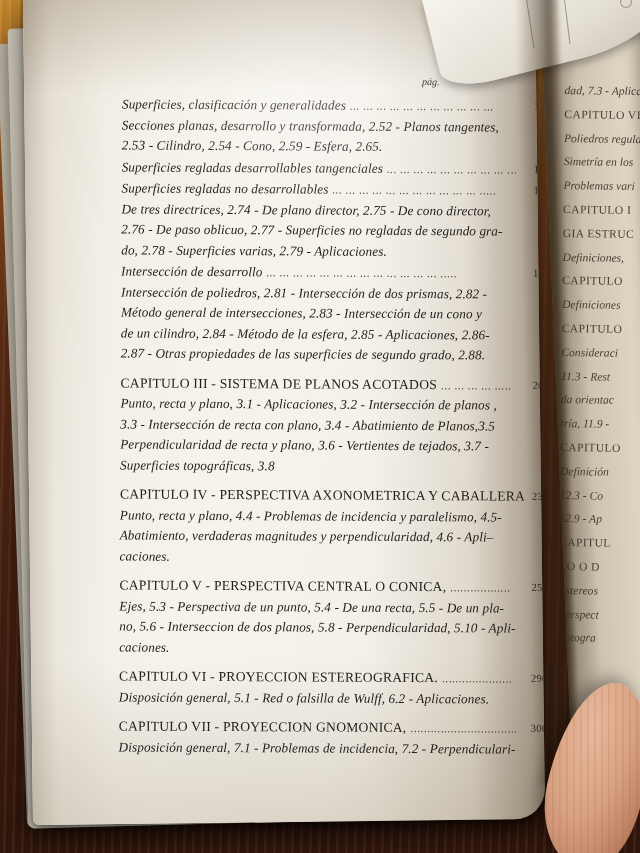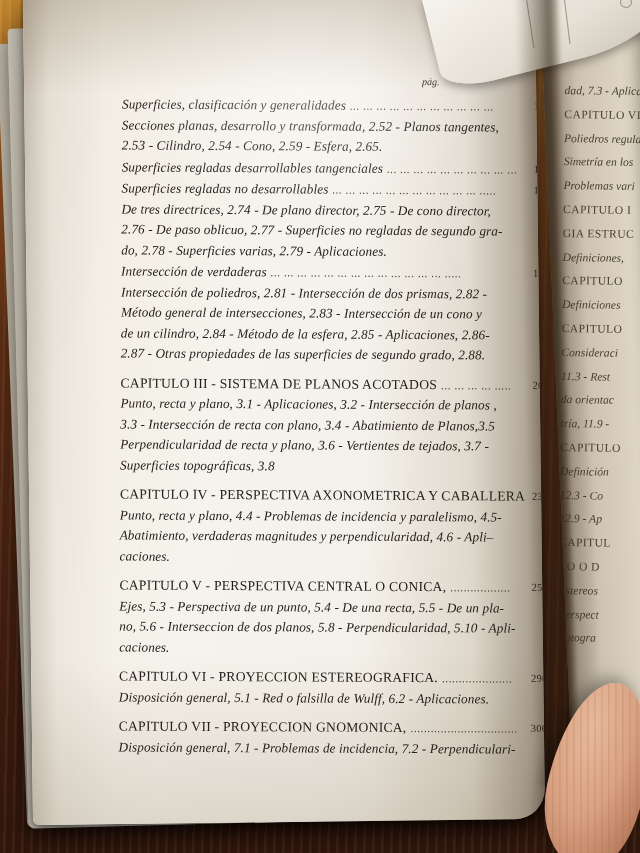--- a/index.html
+++ b/index.html
@@ -314,21 +314,21 @@
         <div class="entry">
           <div class="line toc-row"><span>Superficies regladas desarrollables tangenciales</span><span class="leader">... ... ... ... ... ... ... ... ... ...</span><span class="pg">155</span></div>
         </div>
         <div class="entry">
           <div class="line toc-row"><span>Superficies regladas no desarrollables</span><span class="leader">... ... ... ... ... ... ... ... ... ... ... .....</span><span class="pg">161</span></div>
           <div class="line cont">De tres directrices, 2.74 - De plano director, 2.75 - De cono director,</div>
           <div class="line cont">2.76 - De paso oblicuo, 2.77 - Superficies no regladas de segundo gra-</div>
           <div class="line cont">do, 2.78 - Superficies varias, 2.79 - Aplicaciones.</div>
         </div>
         <div class="entry">
-          <div class="line toc-row"><span>Intersección de verdaderas</span><span class="leader">... ... ... ... ... ... ... ... ... ... ... ... ... .....</span><span class="pg">188</span></div>
+          <div class="line toc-row"><span>Intersección de desarrollo</span><span class="leader">... ... ... ... ... ... ... ... ... ... ... ... ... .....</span><span class="pg">188</span></div>
           <div class="line cont">Intersección de poliedros, 2.81 - Intersección de dos prismas, 2.82 -</div>
           <div class="line cont">Método general de intersecciones, 2.83 - Intersección de un cono   y</div>
           <div class="line cont">de un cilindro, 2.84 - Método de la esfera, 2.85 - Aplicaciones, 2.86-</div>
           <div class="line cont">2.87 - Otras propiedades de las superficies de segundo grado, 2.88.</div>
         </div>
         <div class="entry chapter-block">
           <div class="line toc-row chapter"><span>CAPITULO  III - SISTEMA DE PLANOS ACOTADOS</span><span class="leader">... ... ... ... .....</span><span class="pg">209</span></div>
           <div class="line cont">Punto, recta y plano, 3.1 - Aplicaciones, 3.2 - Intersección de planos ,</div>
           <div class="line cont">3.3 - Intersección de recta con plano, 3.4 - Abatimiento de Planos,3.5</div>
           <div class="line cont">Perpendicularidad de recta y plano, 3.6 - Vertientes de tejados, 3.7  -</div>

